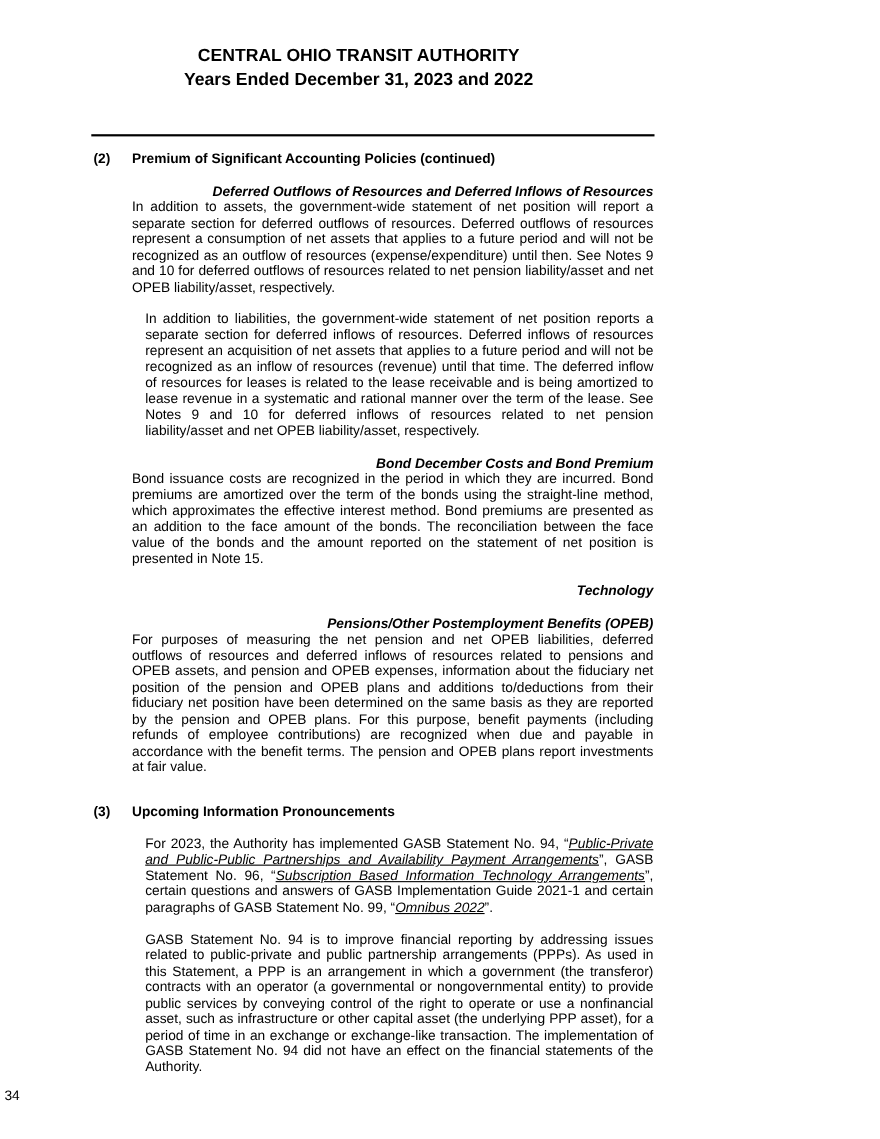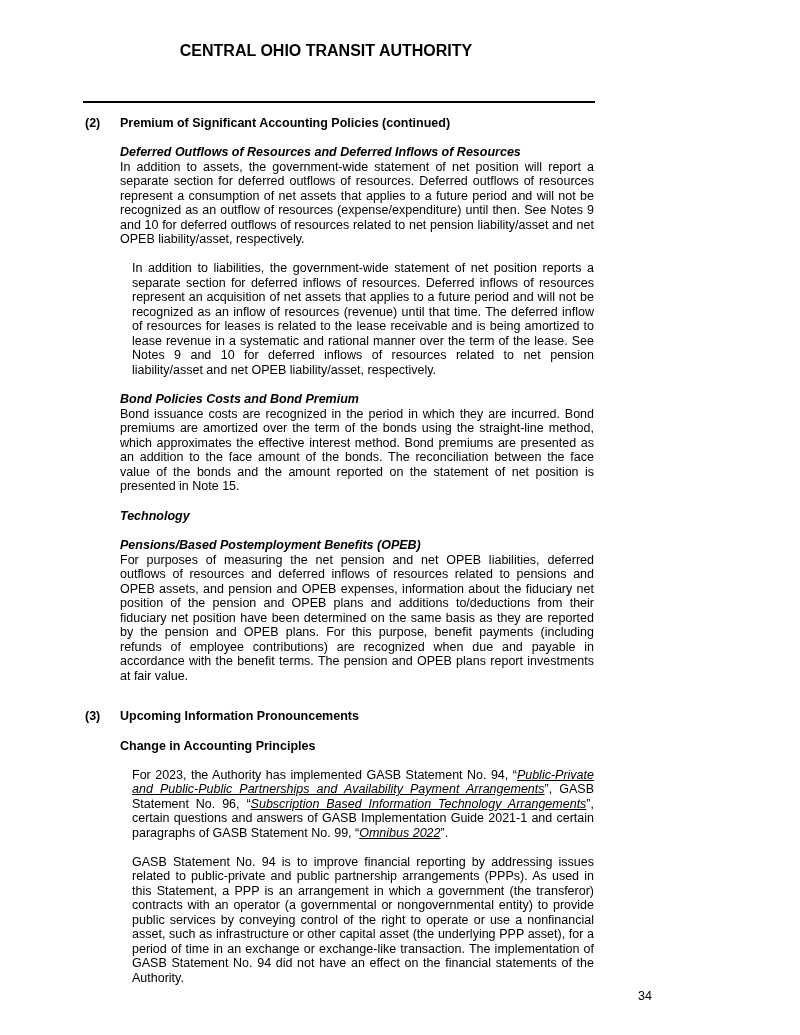--- a/index.html
+++ b/index.html
@@ -39,78 +39,79 @@
     font-weight: bold;
   }
   .section-number { width: 35px; flex-shrink: 0; }
   .sec2-title { margin-top: 13px; }
   .sec3-title { margin-top: 26px; }
   .section-body { margin-left: 35px; }
   .sub-heading {
     font-weight: bold;
     font-style: italic;
     margin-top: 15px;
+    text-align: right;
   }
   .sub-heading.roman { font-style: normal; }
   p.body-text {
     margin: 0;
     text-align: justify;
   }
   p.spaced { margin-top: 14.5px; margin-left: 12px; }
   .iu { font-style: italic; text-decoration: underline; }
   .page-number {
     position: absolute;
-    left: 17px; right: 0;
+    left: 4px; right: 0;
     bottom: 32px;
-    text-align: right;
+    text-align: left;
     font-size: 12.5px;
   }
 </style>
 </head>
 <body>
 
 <div class="page">
 
   <div class="doc-header">
     <div>CENTRAL OHIO TRANSIT AUTHORITY</div>
+    <div>Years Ended December 31, 2023 and 2022</div>
   </div>
 
   <div class="rule"></div>
 
   <div class="content">
 
     <div class="section-title-row sec2-title">
       <span class="section-number">(2)</span>
       <span>Premium of Significant Accounting Policies (continued)</span>
     </div>
 
     <div class="section-body">
 
       <div class="sub-heading">Deferred Outflows of Resources and Deferred Inflows of Resources</div>
       <p class="body-text">In addition to assets, the government-wide statement of net position will report a separate section for deferred outflows of resources.  Deferred outflows of resources represent a consumption of net assets that applies to a future period and will not be recognized as an outflow of resources (expense/expenditure) until then.  See Notes 9 and 10 for deferred outflows of resources related to net pension liability/asset and net OPEB liability/asset, respectively.</p>
       <p class="body-text spaced">In addition to liabilities, the government-wide statement of net position reports a separate section for deferred inflows of resources.  Deferred inflows of resources represent an acquisition of net assets that applies to a future period and will not be recognized as an inflow of resources (revenue) until that time.  The deferred inflow of resources for leases is related to the lease receivable and is being amortized to lease revenue in a systematic and rational manner over the term of the lease. See Notes 9 and 10 for deferred inflows of resources related to net pension liability/asset and net OPEB liability/asset, respectively.</p>
 
-      <div class="sub-heading">Bond Policies Costs and Bond Premium</div>
+      <div class="sub-heading">Bond December Costs and Bond Premium</div>
       <p class="body-text">Bond issuance costs are recognized in the period in which they are incurred.  Bond premiums are amortized over the term of the bonds using the straight-line method, which approximates the effective interest method.  Bond premiums are presented as an addition to the face amount of the bonds.  The reconciliation between the face value of the bonds and the amount reported on the statement of net position is presented in Note 15.</p>
 
       <div class="sub-heading">Technology</div>
 
-      <div class="sub-heading">Pensions/Based Postemployment Benefits (OPEB)</div>
+      <div class="sub-heading">Pensions/Other Postemployment Benefits (OPEB)</div>
       <p class="body-text">For purposes of measuring the net pension and net OPEB liabilities, deferred outflows of resources and deferred inflows of resources related to pensions and OPEB assets, and pension and OPEB expenses, information about the fiduciary net position of the pension and OPEB plans and additions to/deductions from their fiduciary net position have been determined on the same basis as they are reported by the pension and OPEB plans. For this purpose, benefit payments (including refunds of employee contributions) are recognized when due and payable in accordance with the benefit terms. The pension and OPEB plans report investments at fair value.</p>
 
     </div>
 
     <div class="section-title-row sec3-title">
       <span class="section-number">(3)</span>
       <span>Upcoming Information Pronouncements</span>
     </div>
 
     <div class="section-body">
 
-      <div class="sub-heading roman">Change in Accounting Principles</div>
 
       <p class="body-text spaced"><span>For 2023, the Authority has implemented GASB Statement No. 94, “</span><span class="iu">Public-Private and Public-Public Partnerships and Availability Payment Arrangements</span><span>”, GASB Statement No. 96, “</span><span class="iu">Subscription Based Information Technology Arrangements</span><span>”, certain questions and answers of GASB Implementation Guide 2021-1 and certain paragraphs of GASB Statement No. 99, “</span><span class="iu">Omnibus 2022</span><span>”.</span></p>
 
       <p class="body-text spaced">GASB Statement No. 94 is to improve financial reporting by addressing issues related to public-private and public partnership arrangements (PPPs). As used in this Statement, a PPP is an arrangement in which a government (the transferor) contracts with an operator (a governmental or nongovernmental entity) to provide public services by conveying control of the right to operate or use a nonfinancial asset, such as infrastructure or other capital asset (the underlying PPP asset), for a period of time in an exchange or exchange-like transaction.  The implementation of GASB Statement No. 94 did not have an effect on the financial statements of the Authority.</p>
 
     </div>
 
   </div>
 
   <div class="page-number">34</div>

